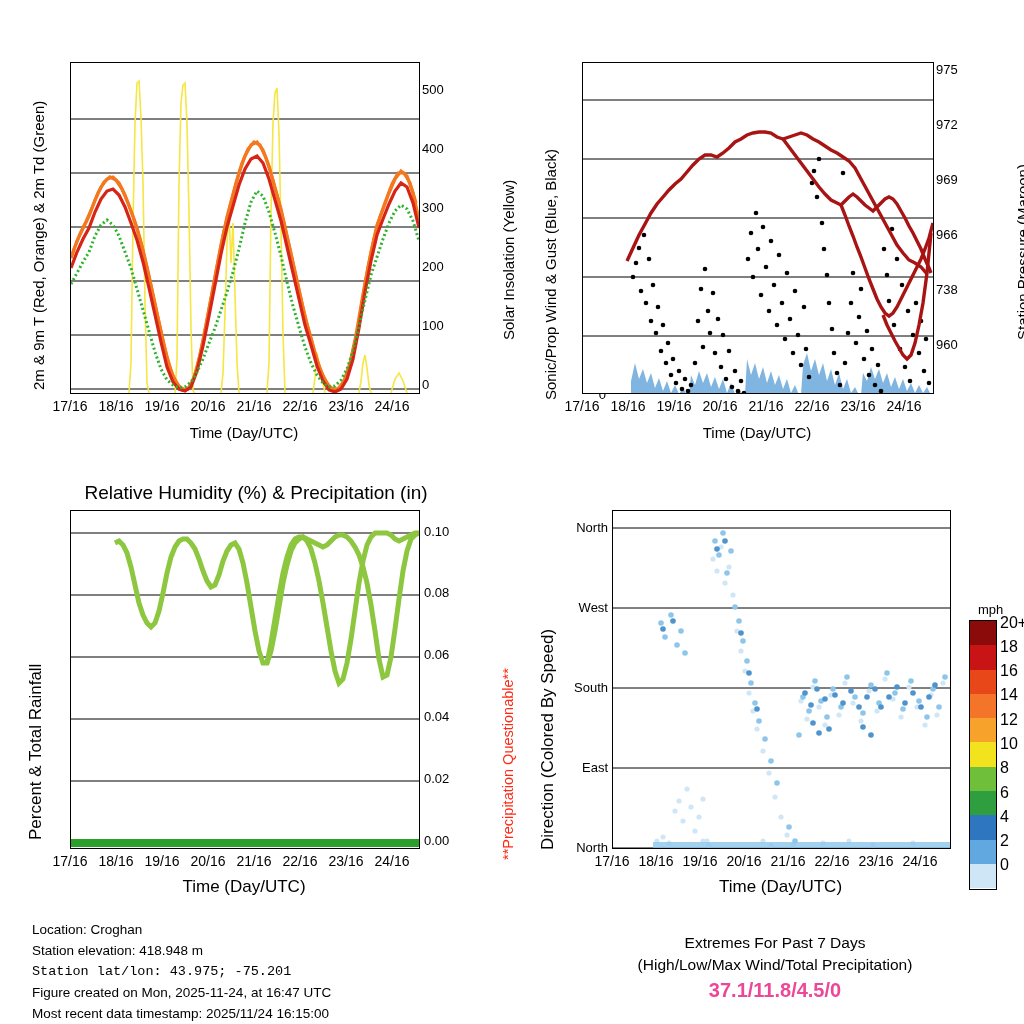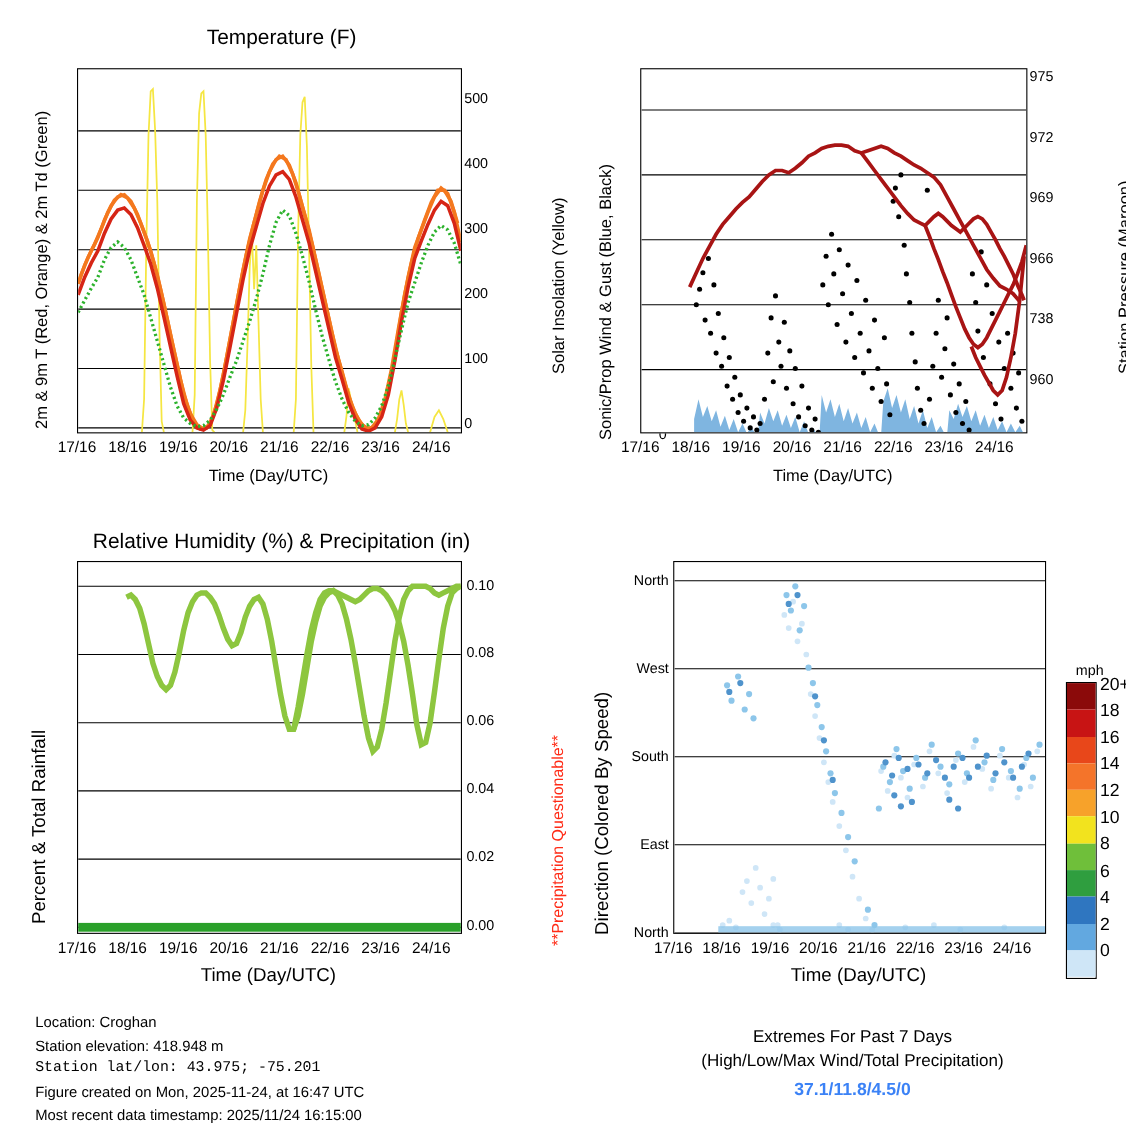--- a/index.html
+++ b/index.html
@@ -18,30 +18,29 @@
   .axlabel{position:absolute;font-size:15px;text-align:center;}
   .ylabel{
     position:absolute;font-size:15px;
     transform-origin:0 0;white-space:nowrap;
   }
   .tickx{position:absolute;font-size:14px;text-align:center;width:60px;}
   .ticky{position:absolute;font-size:13px;text-align:right;width:46px;}
   .tickyr{position:absolute;font-size:13px;text-align:left;width:50px;}
   .meta{position:absolute;font-size:13.5px;line-height:19.5px;white-space:nowrap;}
   .extremes{position:absolute;text-align:center;font-size:15.5px;line-height:21px;width:470px;}
-  .extval{color:#3b82f6;font-weight:bold;font-size:16px;}
+  .extval{color:#ec4899;font-weight:bold;font-size:20px;}
   .legend-title{position:absolute;font-size:13px;}
   .legend-lab{position:absolute;font-size:16px;}
   .red-note{color:#ff2a15;}
 </style>
 </head>
 <body>
 
 <div class="panel" style="left:0;top:0;width:512px;height:460px;">
-  <div class="ptitle" style="top:24px;left:0;">Temperature (F)</div>
 
   <div class="ylabel" style="left:30px;top:390px;transform:rotate(-90deg);">2m &amp; 9m T (Red, Orange) &amp; 2m Td (Green)</div>
   <div class="ylabel" style="left:500px;top:340px;transform:rotate(-90deg);">Solar Insolation (Yellow)</div>
 
   <div class="ticky" style="left:48px;top:110px;">35</div>
   <div class="ticky" style="left:48px;top:164px;">30</div>
   <div class="ticky" style="left:48px;top:218px;">25</div>
   <div class="ticky" style="left:48px;top:272px;">20</div>
   <div class="ticky" style="left:48px;top:326px;">15</div>
   <div class="ticky" style="left:48px;top:380px;">10</div>

